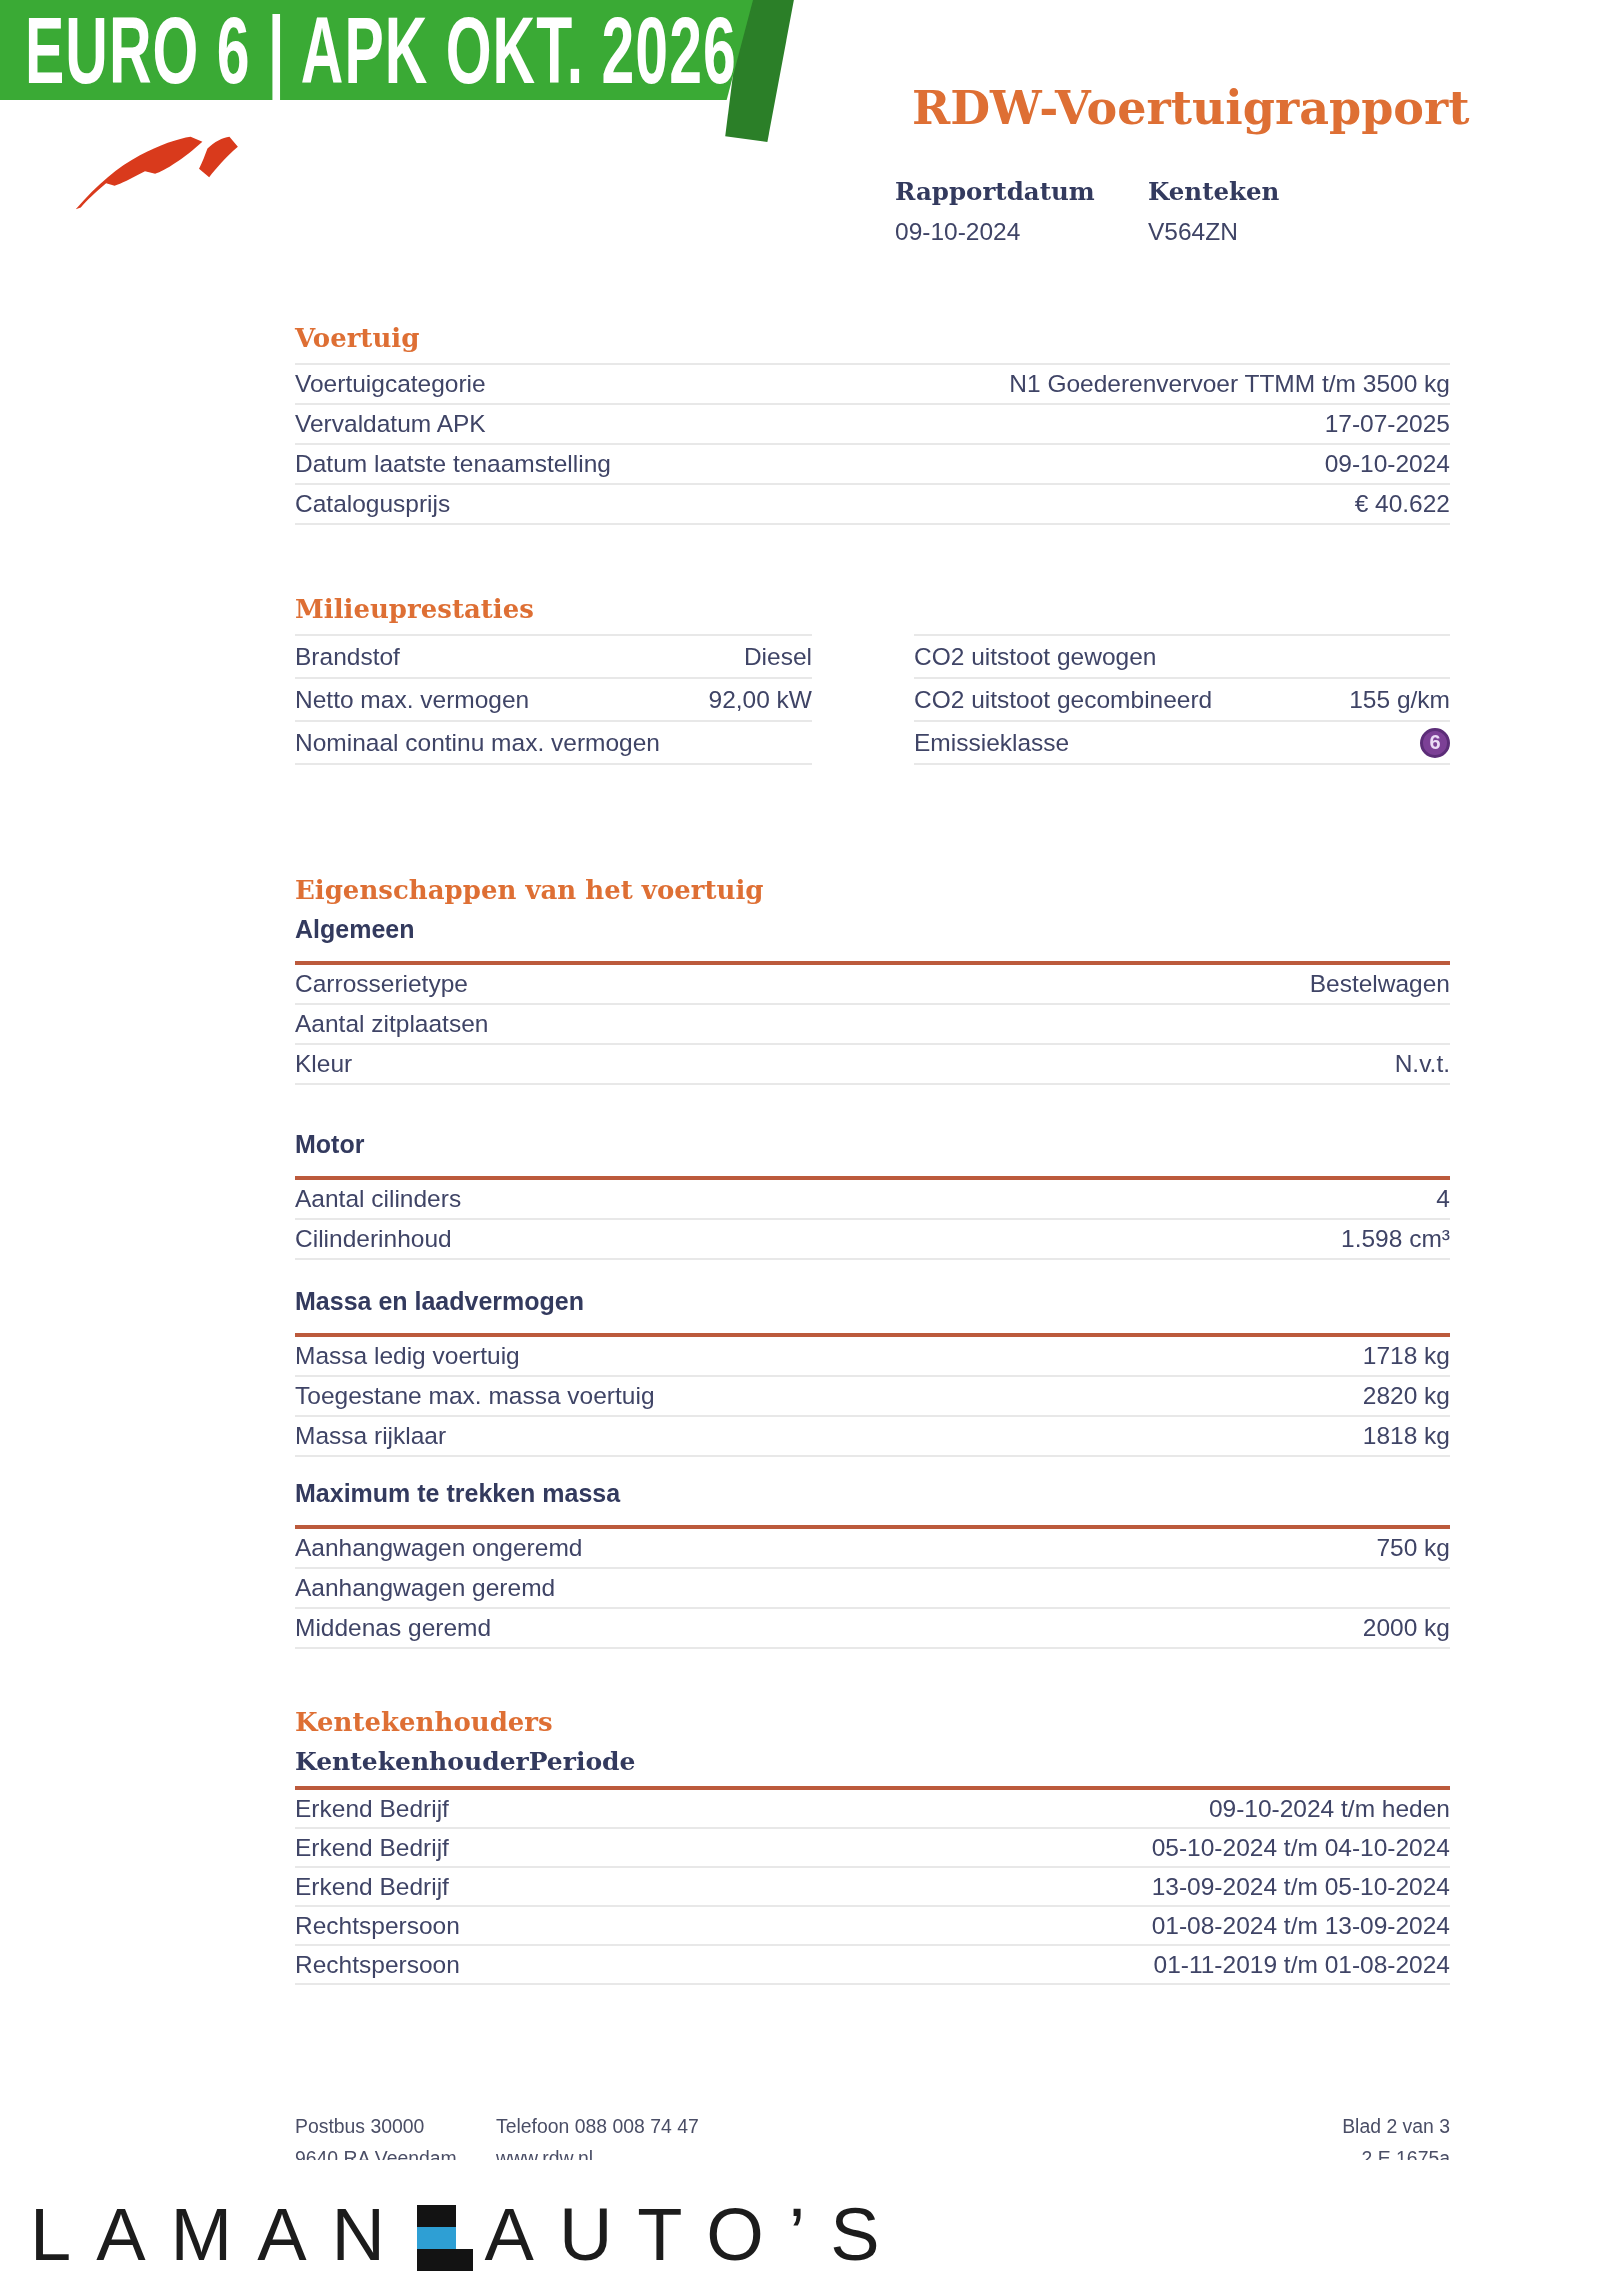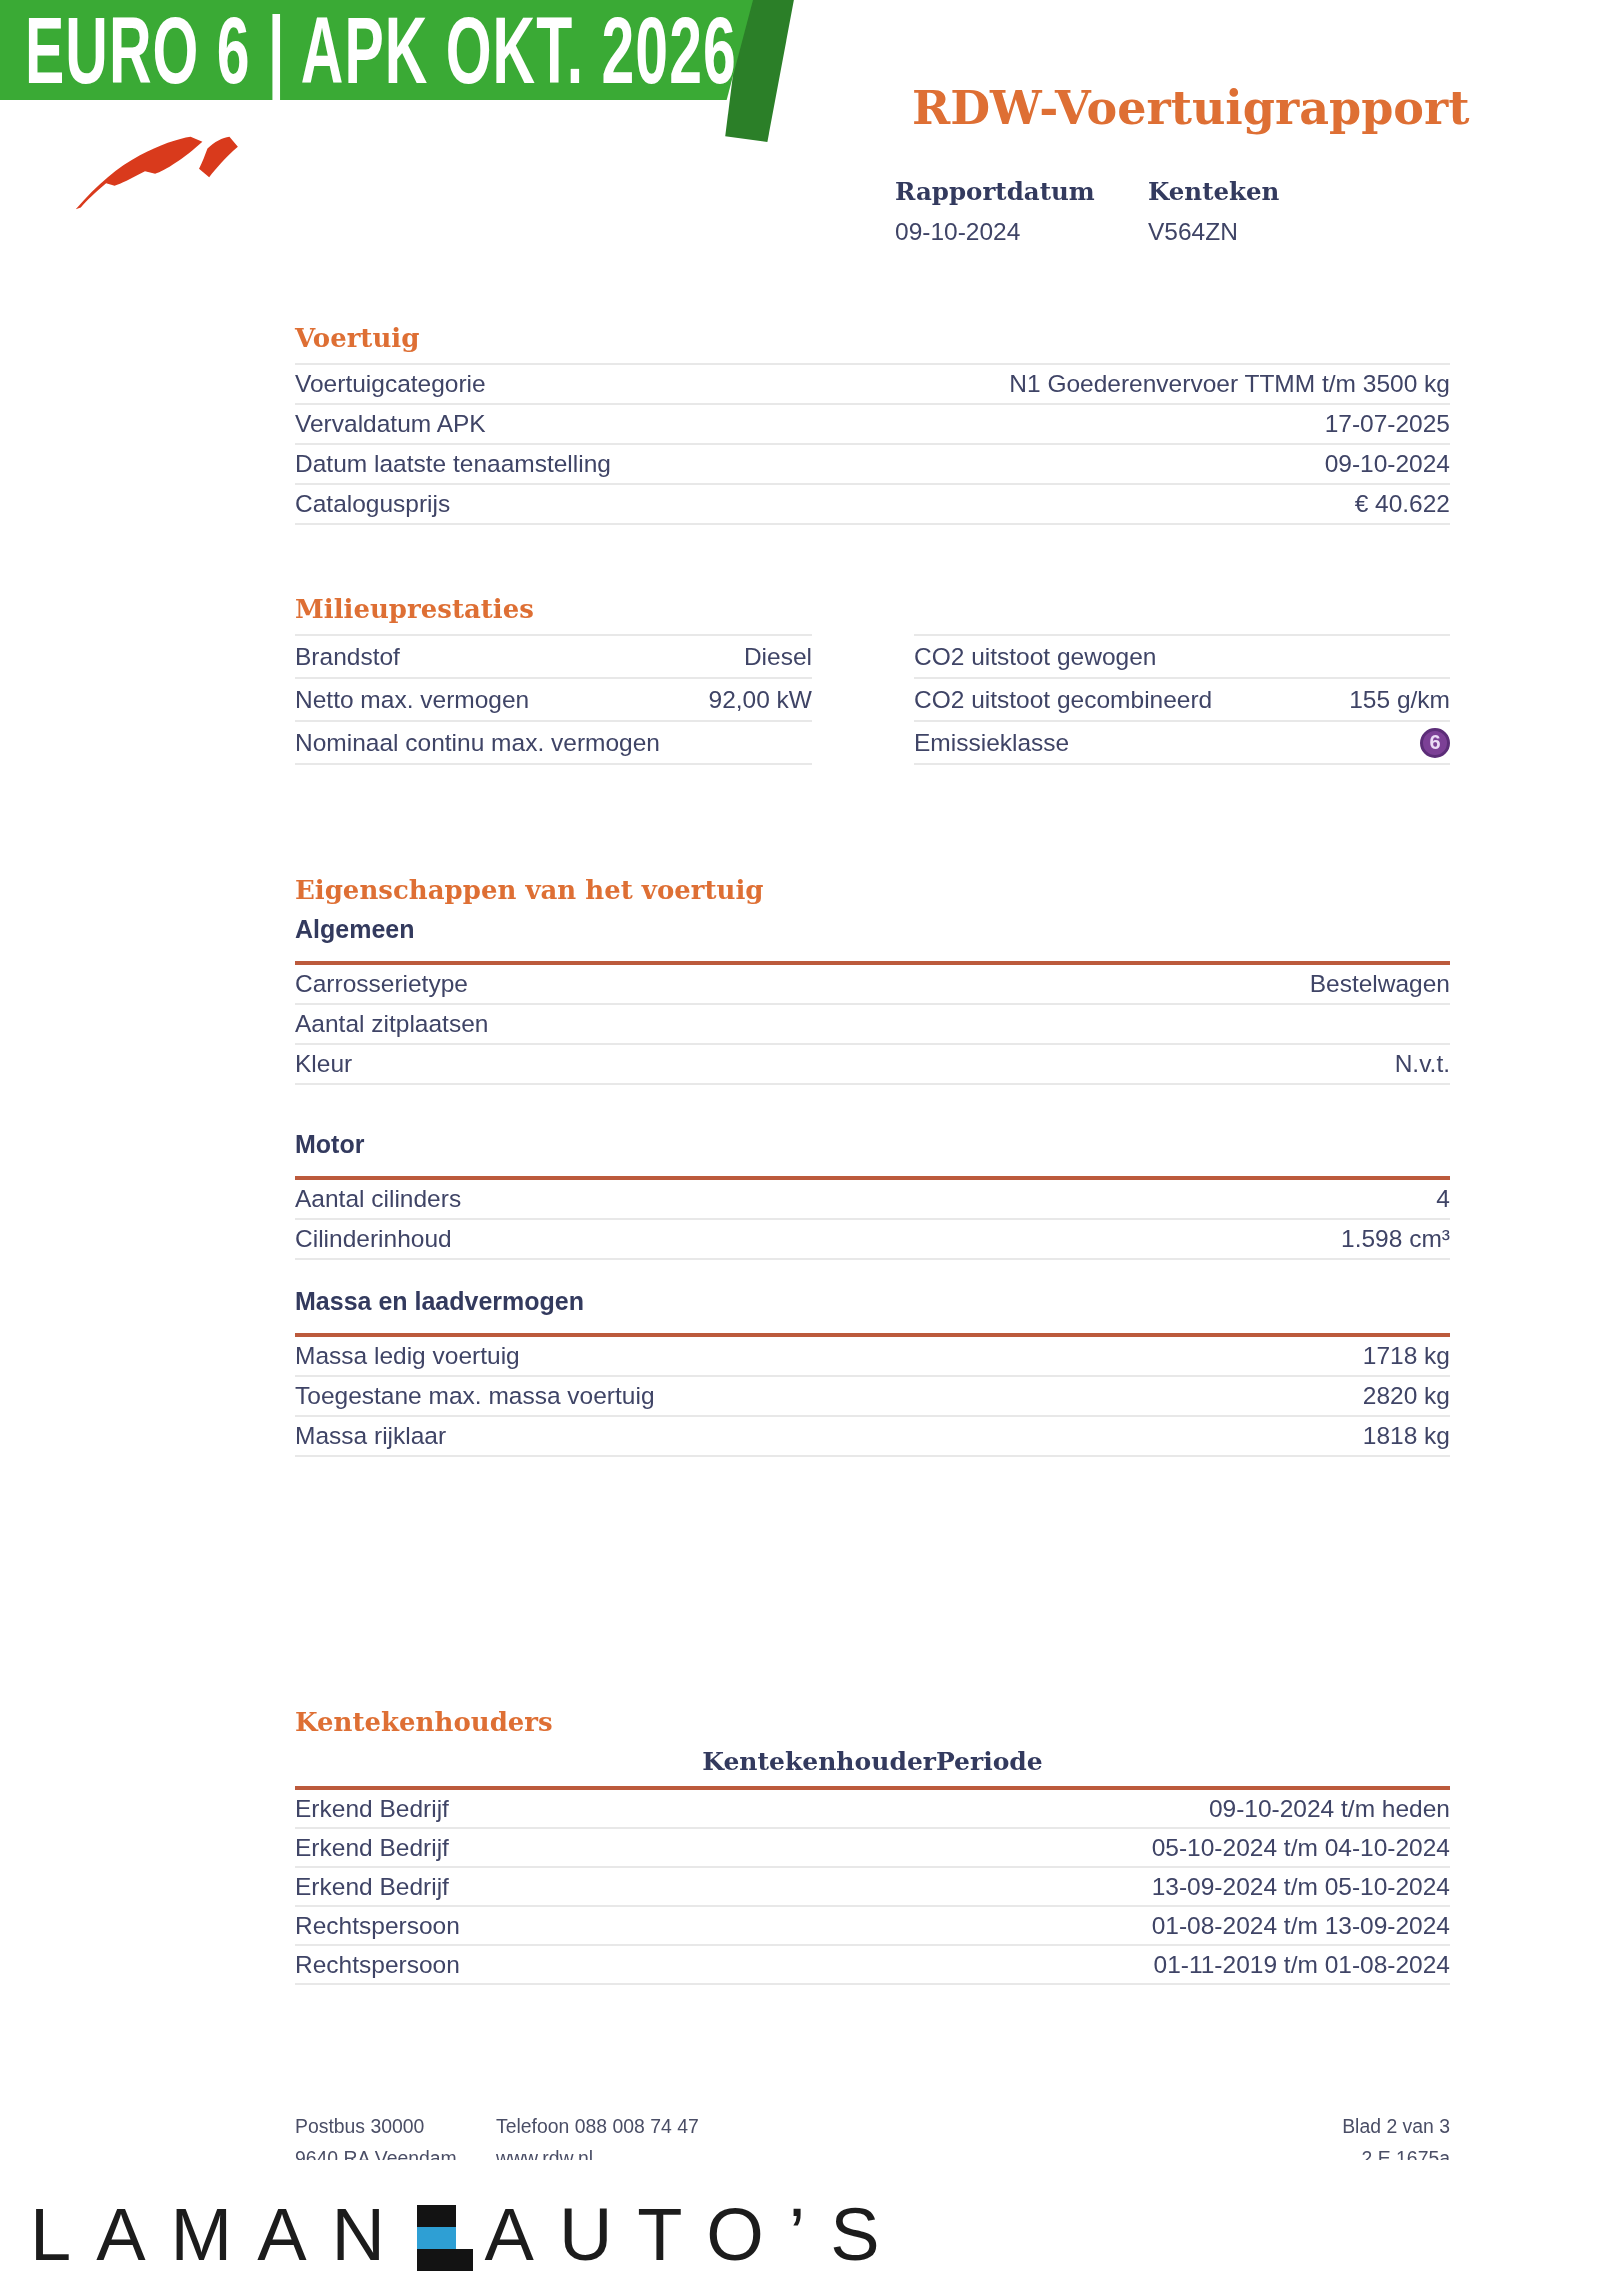--- a/index.html
+++ b/index.html
@@ -63,21 +63,21 @@
   .milieu-right { width:536px; }
   .badge {
     width:30px; height:30px; border-radius:50%;
     background:#7C4096; border:3.4px solid #5C2D78; color:#EBDAF5;
     font-size:20px; font-weight:bold;
     display:flex; align-items:center; justify-content:center;
   }
 
   
   .kh-head {
-    display:flex; justify-content:center; align-items:flex-end;
+    display:flex; justify-content:flex-start; align-items:flex-end;
     font-family:"DejaVu Serif", serif; font-weight:bold; font-size:25px; color:#333A5E;
     padding-bottom:10px; border-bottom:4.2px solid #BC5A3C;
   }
   .kh-row { height:39px; }
 
   
   .footer-line { position:absolute; left:295px; width:1155px; font-size:19.4px; color:#4A4E66; }
   .footer-1 { top:2115px; }
   .footer-2 { top:2147px; height:12.7px; overflow:hidden; }
   .f-a { position:absolute; left:0; }
@@ -226,20 +226,37 @@
         <span class="lbl">Toegestane max. massa voertuig</span>
         <span class="val">2820 kg</span>
       </div>
       <div class="row">
         <span class="lbl">Massa rijklaar</span>
         <span class="val">1818 kg</span>
       </div>
     </div>
   </div>
 
+  <div class="sec" style="top:1479px;">
+    <div class="subhead">Maximum te trekken massa</div>
+    <div class="tbl no-top">
+      <div class="row">
+        <span class="lbl">Aanhangwagen ongeremd</span>
+        <span class="val">750 kg</span>
+      </div>
+      <div class="row">
+        <span class="lbl">Aanhangwagen geremd</span>
+        <span class="val"></span>
+      </div>
+      <div class="row">
+        <span class="lbl">Middenas geremd</span>
+        <span class="val">2000 kg</span>
+      </div>
+    </div>
+  </div>
 
   <div class="sec" style="top:1707px;">
     <div class="sec-title">Kentekenhouders</div>
     <div class="kh-head">
       <span>Kentekenhouder</span>
       <span>Periode</span>
     </div>
     <div class="tbl no-top">
       <div class="row kh-row">
         <span class="lbl">Erkend Bedrijf</span>

